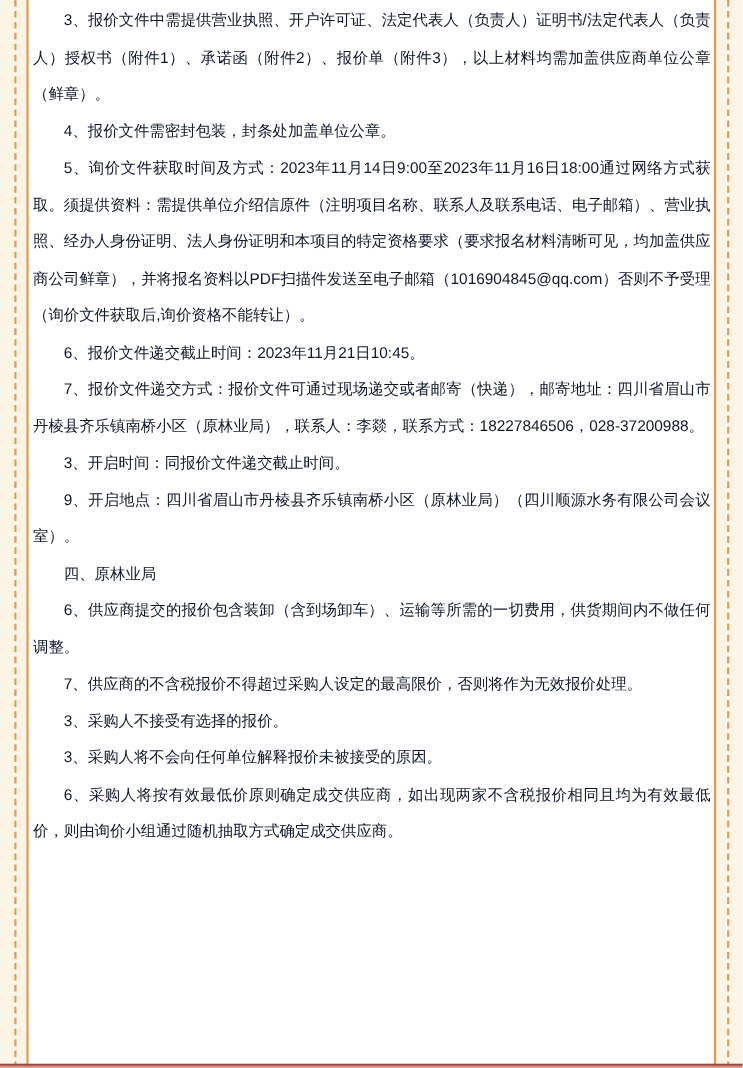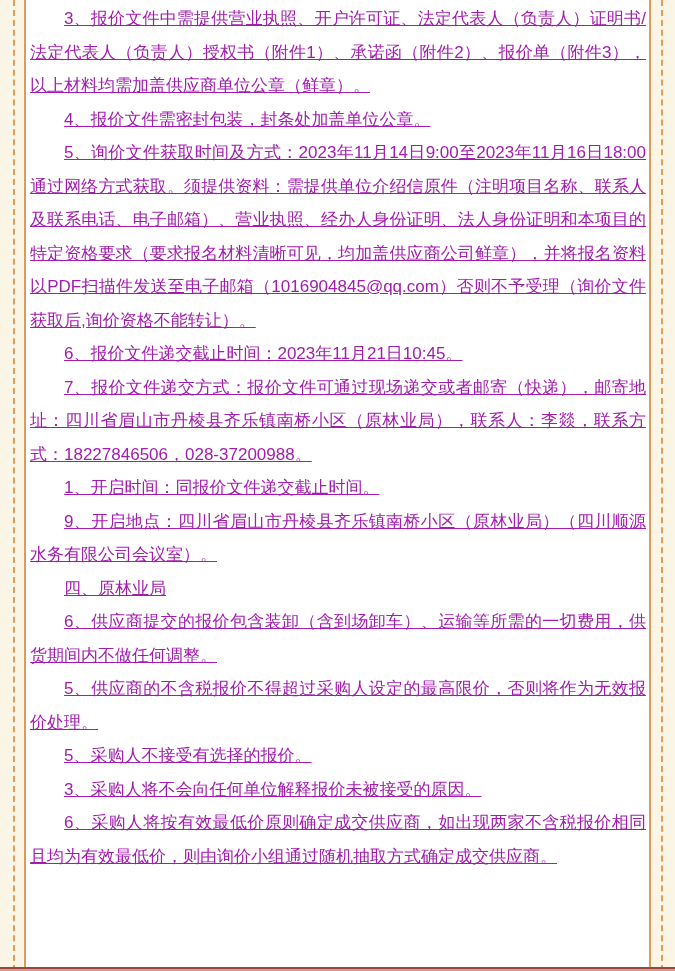--- a/index.html
+++ b/index.html
@@ -75,48 +75,47 @@
     right: 27px;
     top: 0;
     bottom: 0;
     padding: 2px 2px 0 4px;
     z-index: 2;
     box-sizing: border-box;
   }
   .content p {
     margin: 0;
     padding: 0;
-    font-size: 17px;
+    font-size: 14px;
     line-height: 33.5px;
-    color: #a21caf;
+    color: #0f172a;
     text-align: justify;
     text-indent: 2em;
     word-break: break-all;
-    text-decoration: underline;
   }
 </style>
 </head>
 <body>
 
 <div class="margin-strip left"></div>
 <div class="margin-strip right"></div>
 <div class="dashed-line left"></div>
 <div class="solid-line left"></div>
 <div class="solid-line right"></div>
 <div class="dashed-line right"></div>
 <div class="bottom-line-dark"></div>
 <div class="bottom-line-light"></div>
 
 <div class="content">
   <p>3、报价文件中需提供营业执照、开户许可证、法定代表人（负责人）证明书/法定代表人（负责人）授权书（附件1）、承诺函（附件2）、报价单（附件3），以上材料均需加盖供应商单位公章（鲜章）。</p>
   <p>4、报价文件需密封包装，封条处加盖单位公章。</p>
   <p>5、询价文件获取时间及方式：2023年11月14日9:00至2023年11月16日18:00通过网络方式获取。须提供资料：需提供单位介绍信原件（注明项目名称、联系人及联系电话、电子邮箱）、营业执照、经办人身份证明、法人身份证明和本项目的特定资格要求（要求报名材料清晰可见，均加盖供应商公司鲜章），并将报名资料以PDF扫描件发送至电子邮箱（1016904845@qq.com）否则不予受理（询价文件获取后,询价资格不能转让）。</p>
   <p>6、报价文件递交截止时间：2023年11月21日10:45。</p>
   <p>7、报价文件递交方式：报价文件可通过现场递交或者邮寄（快递），邮寄地址：四川省眉山市丹棱县齐乐镇南桥小区（原林业局），联系人：李燚，联系方式：18227846506，028-37200988。</p>
-  <p>1、开启时间：同报价文件递交截止时间。</p>
+  <p>3、开启时间：同报价文件递交截止时间。</p>
   <p>9、开启地点：四川省眉山市丹棱县齐乐镇南桥小区（原林业局）（四川顺源水务有限公司会议室）。</p>
   <p>四、原林业局</p>
   <p>6、供应商提交的报价包含装卸（含到场卸车）、运输等所需的一切费用，供货期间内不做任何调整。</p>
-  <p>5、供应商的不含税报价不得超过采购人设定的最高限价，否则将作为无效报价处理。</p>
-  <p>5、采购人不接受有选择的报价。</p>
+  <p>7、供应商的不含税报价不得超过采购人设定的最高限价，否则将作为无效报价处理。</p>
+  <p>3、采购人不接受有选择的报价。</p>
   <p>3、采购人将不会向任何单位解释报价未被接受的原因。</p>
   <p>6、采购人将按有效最低价原则确定成交供应商，如出现两家不含税报价相同且均为有效最低价，则由询价小组通过随机抽取方式确定成交供应商。</p>
 </div>
 
 </body></html>

